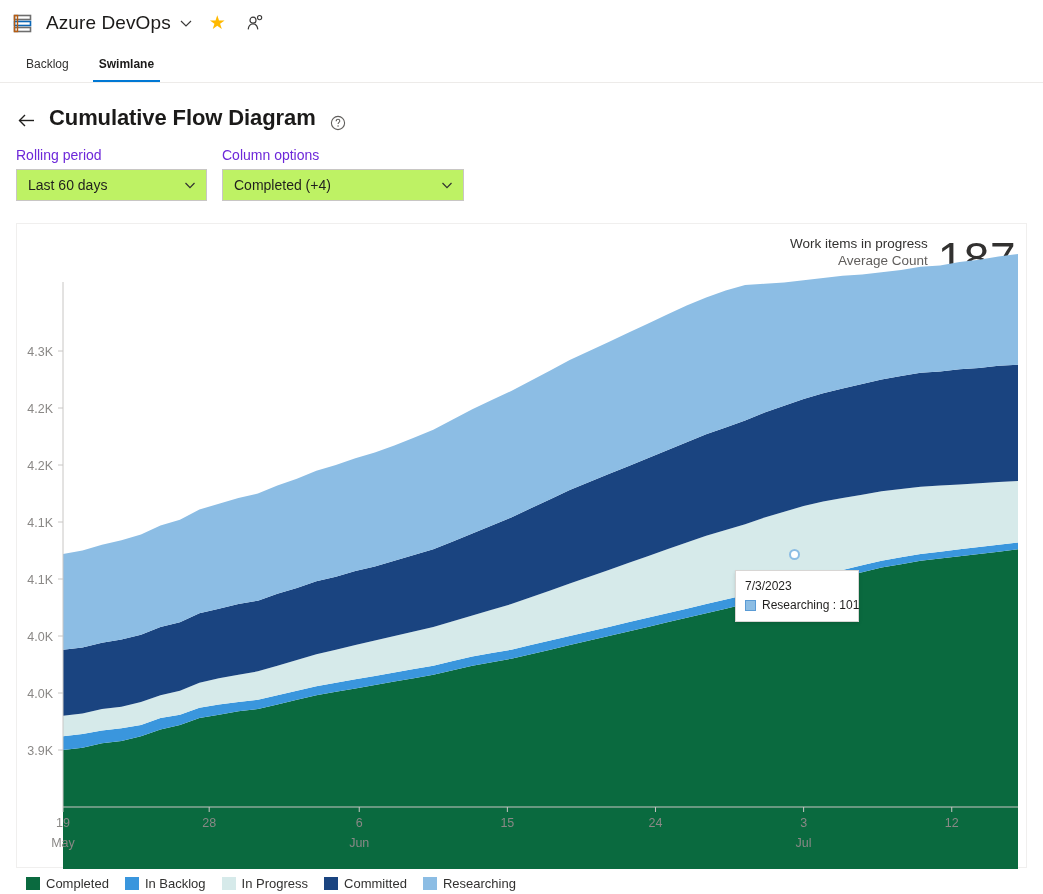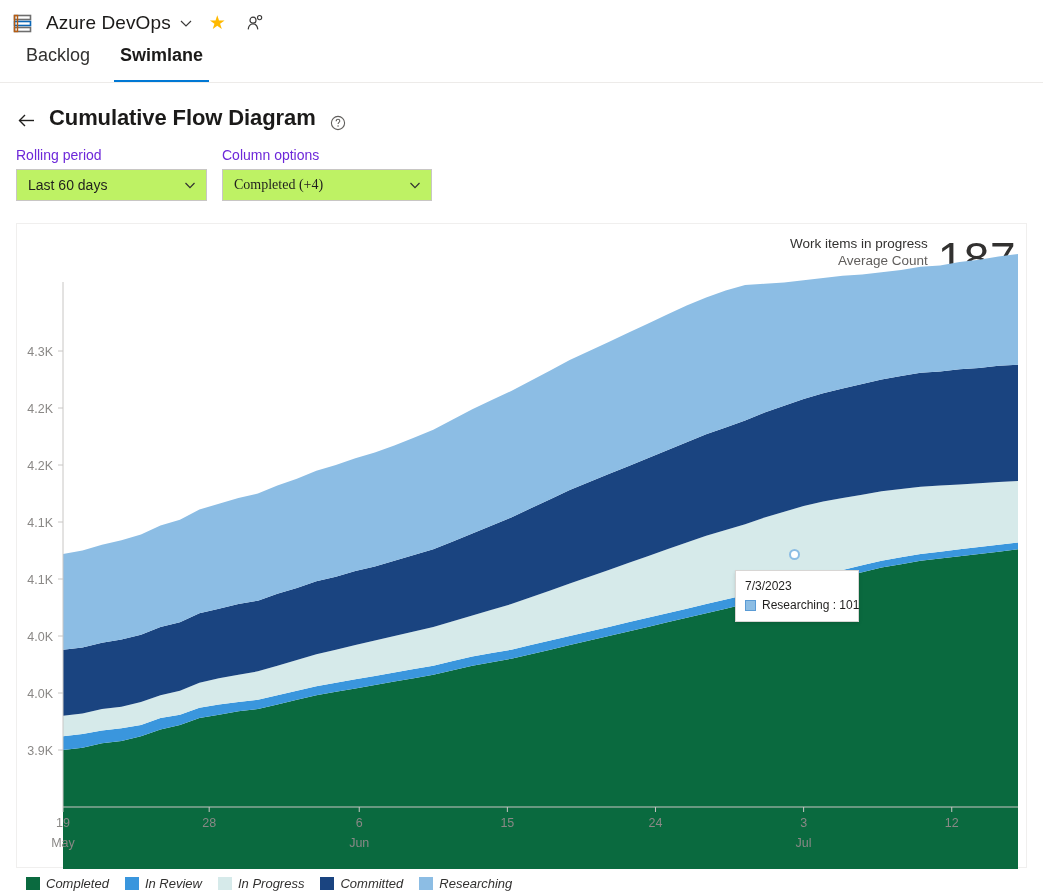--- a/index.html
+++ b/index.html
@@ -37,23 +37,23 @@
     height: 38px;
     display: flex;
     align-items: stretch;
     padding-left: 14px;
     border-bottom: 1px solid #edebe9;
     gap: 6px;
   }
   .tab {
     position: relative;
     display: flex;
-    align-items: flex-start;
+    align-items: center;
     padding: 0 12px;
-    font-size: 18px;
+    font-size: 12px;
     color: #323130;
     cursor: pointer;
   }
   .tab.active { font-weight: 700; color: #1b1a19; }
   .tab.active::after {
     content: "";
     position: absolute;
     left: 6px; right: 6px; bottom: 0;
     height: 2px;
     background: #0078d4;
@@ -94,21 +94,21 @@
     display: flex;
     align-items: center;
     justify-content: space-between;
     padding: 0 9px 0 11px;
     font-size: 14px;
     color: #201f1e;
     cursor: pointer;
   }
   .dd-rolling  { width: 191px; }
   .dd-swimlane { width: 157px; }
-  .dd-columns  { width: 210px; font-family: Liberation Serif, serif; }
+  .dd-columns  { width: 242px; }
   .dd-chev { width: 14px; height: 14px; display:block; color:#323130; flex:0 0 auto; }
 
   
   .chart-card {
     position: relative;
     margin: 22px 16px 0 16px;
     width: 1011px;
     height: 645px;
     background: #fff;
     border: 1px solid #f0efee;
@@ -165,21 +165,20 @@
     background: #ffffff;
     border: 2px solid #8cbde4;
   }
 
   
   .legend {
     display: flex;
     align-items: center;
     padding: 8px 0 0 26px;
     gap: 5px;
-    font-style: italic;
   }
   .legend-item { display: flex; align-items: center; gap: 6px; margin-right: 11px; cursor: pointer; }
   .legend-swatch { width: 14px; height: 13px; flex: 0 0 auto; }
   .legend-label { font-size: 13px; color: #323130; }
 </style>
 </head>
 <body>
 
 <div class="topbar">
   <span class="ado-logo">
@@ -328,21 +327,21 @@
 
 </div>
 
 <div class="legend">
   <div class="legend-item">
     <span class="legend-swatch" style="background: rgb(10, 106, 63);"></span>
     <span class="legend-label">Completed</span>
   </div>
   <div class="legend-item">
     <span class="legend-swatch" style="background: rgb(58, 150, 221);"></span>
-    <span class="legend-label">In Review</span>
+    <span class="legend-label">In Backlog</span>
   </div>
   <div class="legend-item">
     <span class="legend-swatch" style="background: rgb(214, 234, 234);"></span>
     <span class="legend-label">In Progress</span>
   </div>
   <div class="legend-item">
     <span class="legend-swatch" style="background: rgb(26, 68, 128);"></span>
     <span class="legend-label">Committed</span>
   </div>
   <div class="legend-item">

